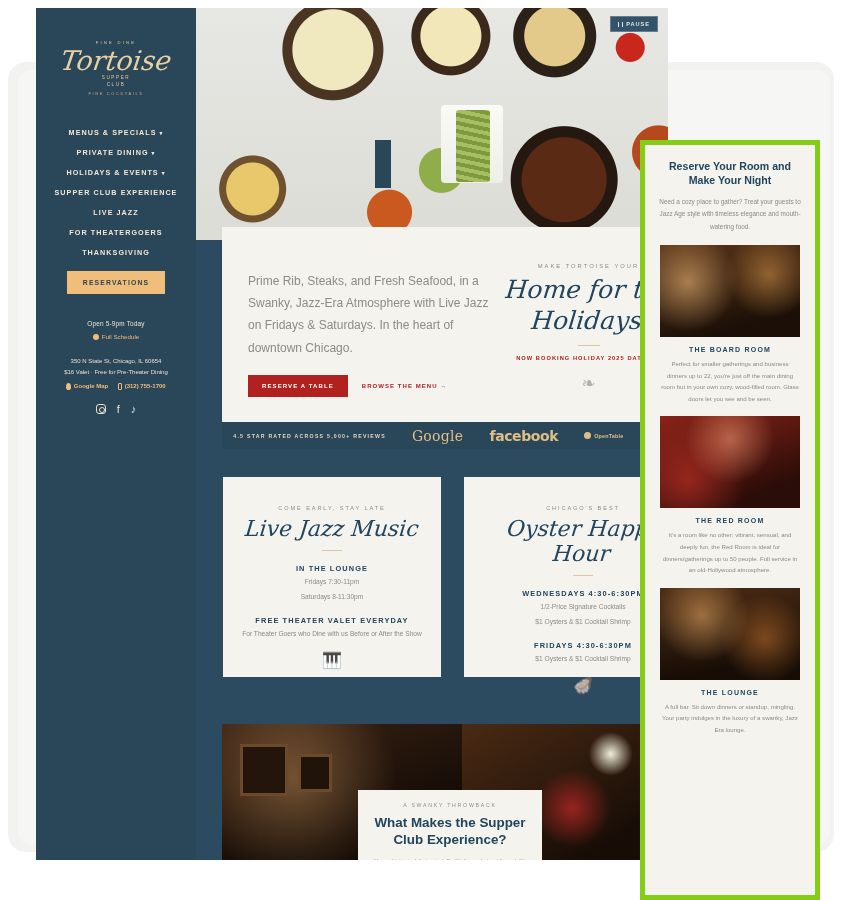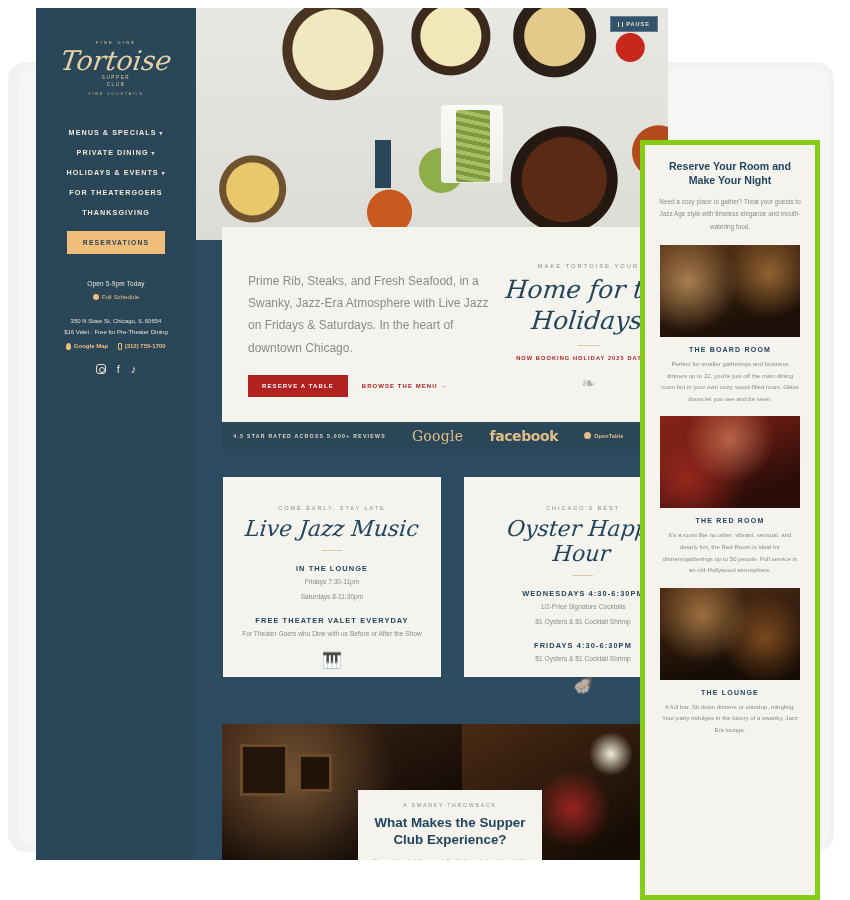--- a/index.html
+++ b/index.html
@@ -231,20 +231,22 @@
           <span class="caret">▾</span>
         </a>
         <a class="nav-item">
           <span>PRIVATE DINING</span>
           <span class="caret">▾</span>
         </a>
         <a class="nav-item">
           <span>HOLIDAYS &amp; EVENTS</span>
           <span class="caret">▾</span>
         </a>
+        <a class="nav-item">SUPPER CLUB EXPERIENCE</a>
+        <a class="nav-item">LIVE JAZZ</a>
         <a class="nav-item">FOR THEATERGOERS</a>
         <a class="nav-item">THANKSGIVING</a>
       </nav>
 
       <button class="resv-btn">RESERVATIONS</button>
 
       <div class="hours">Open 5-9pm Today</div>
       <div class="sched">
         <i class="dot-ico"></i>
         <span>Full Schedule</span>

